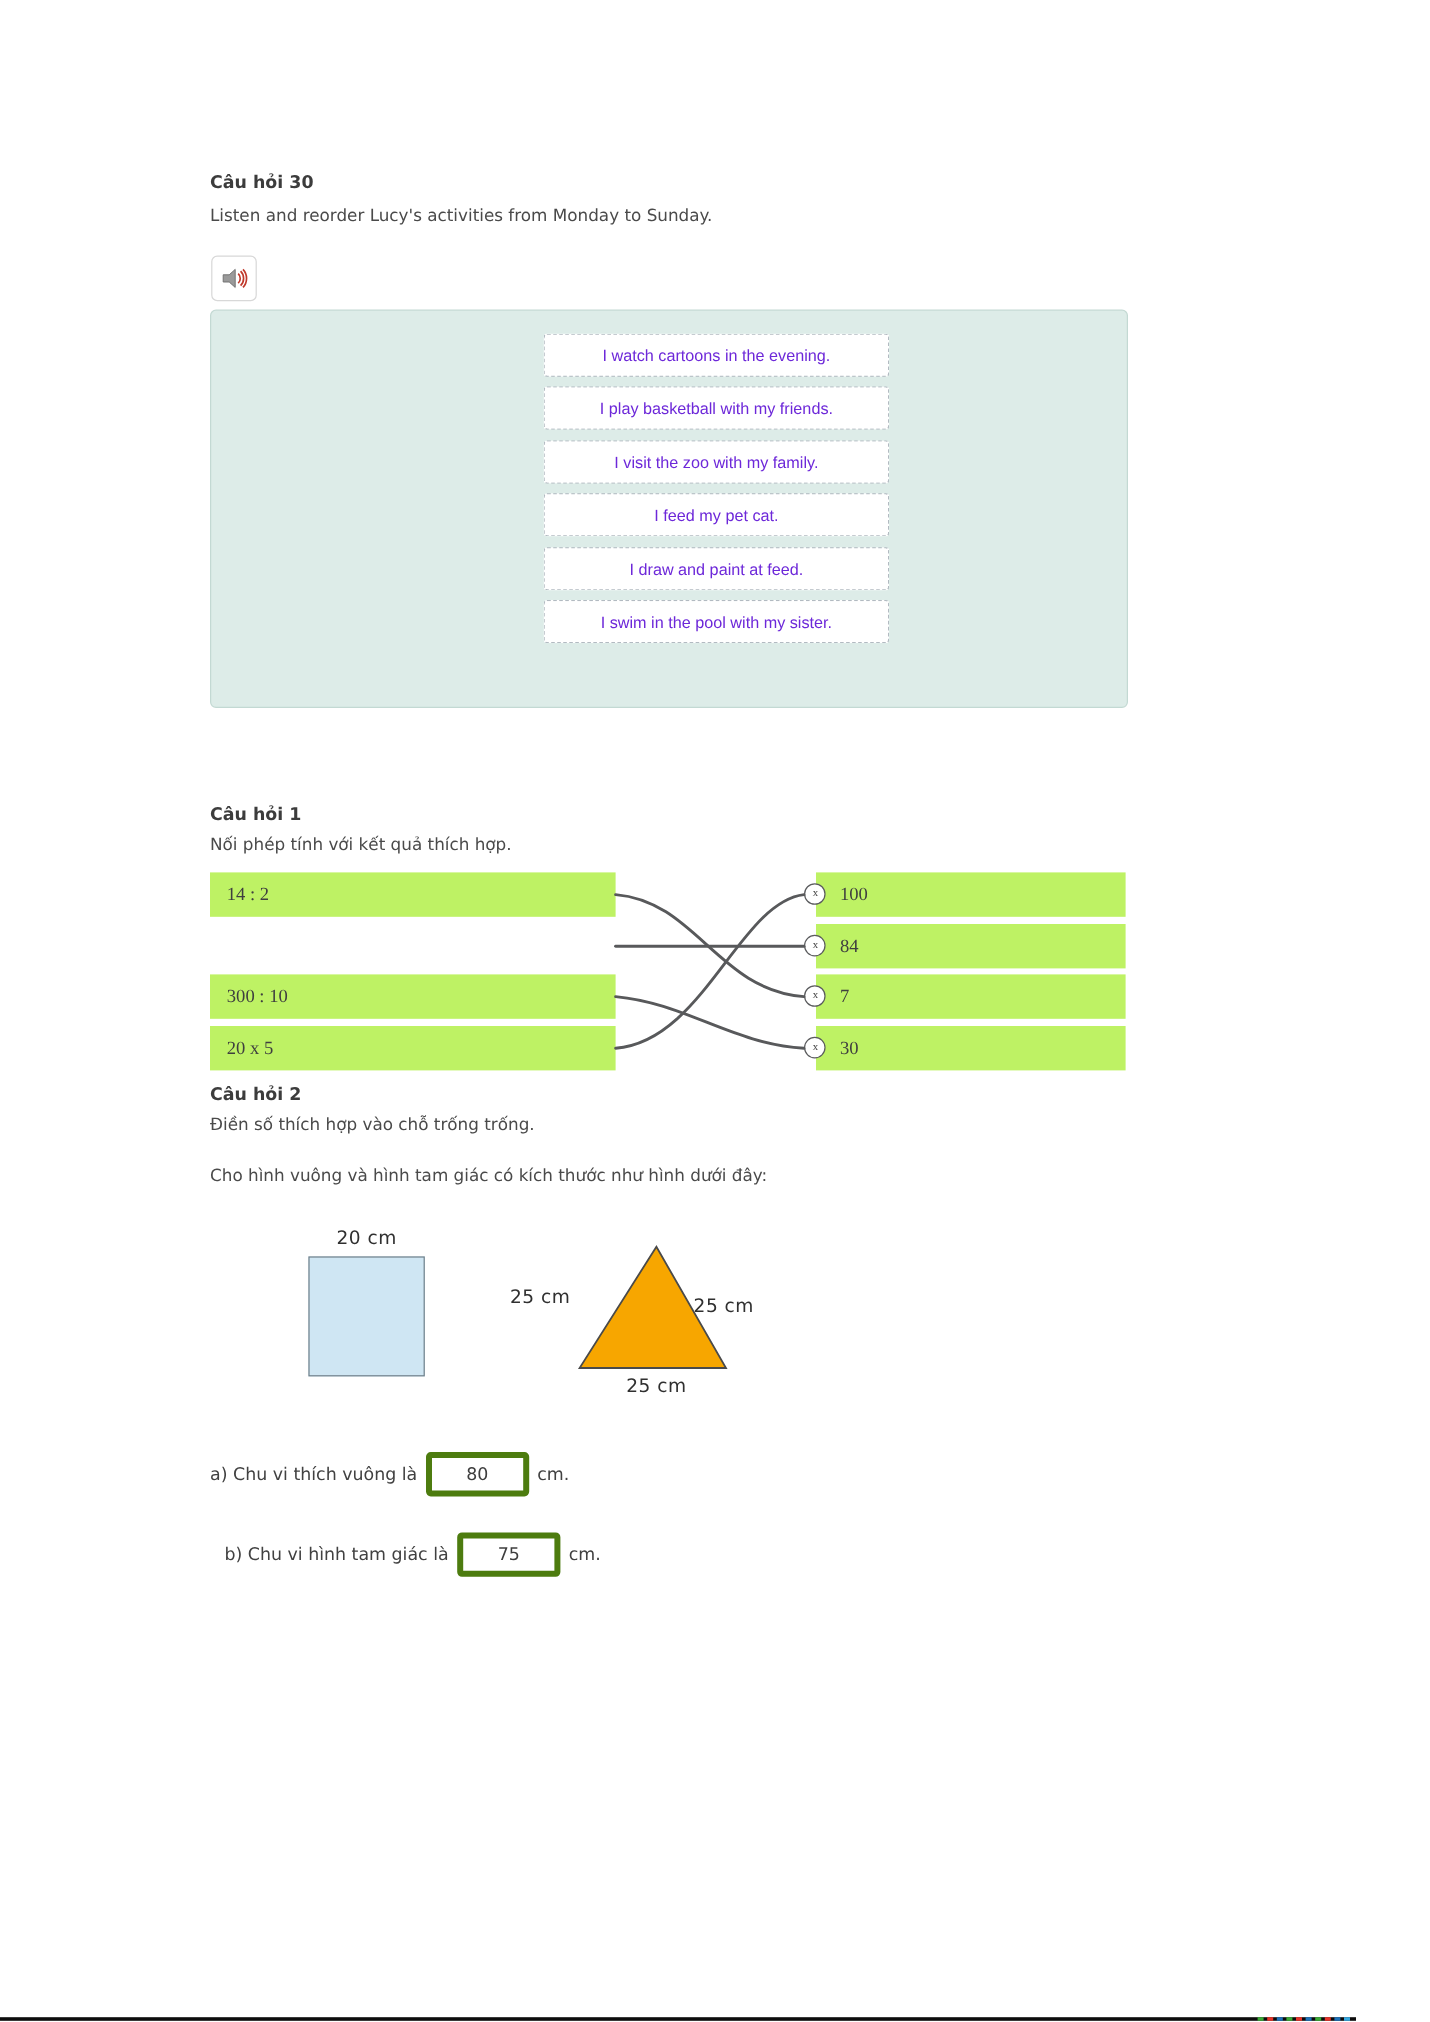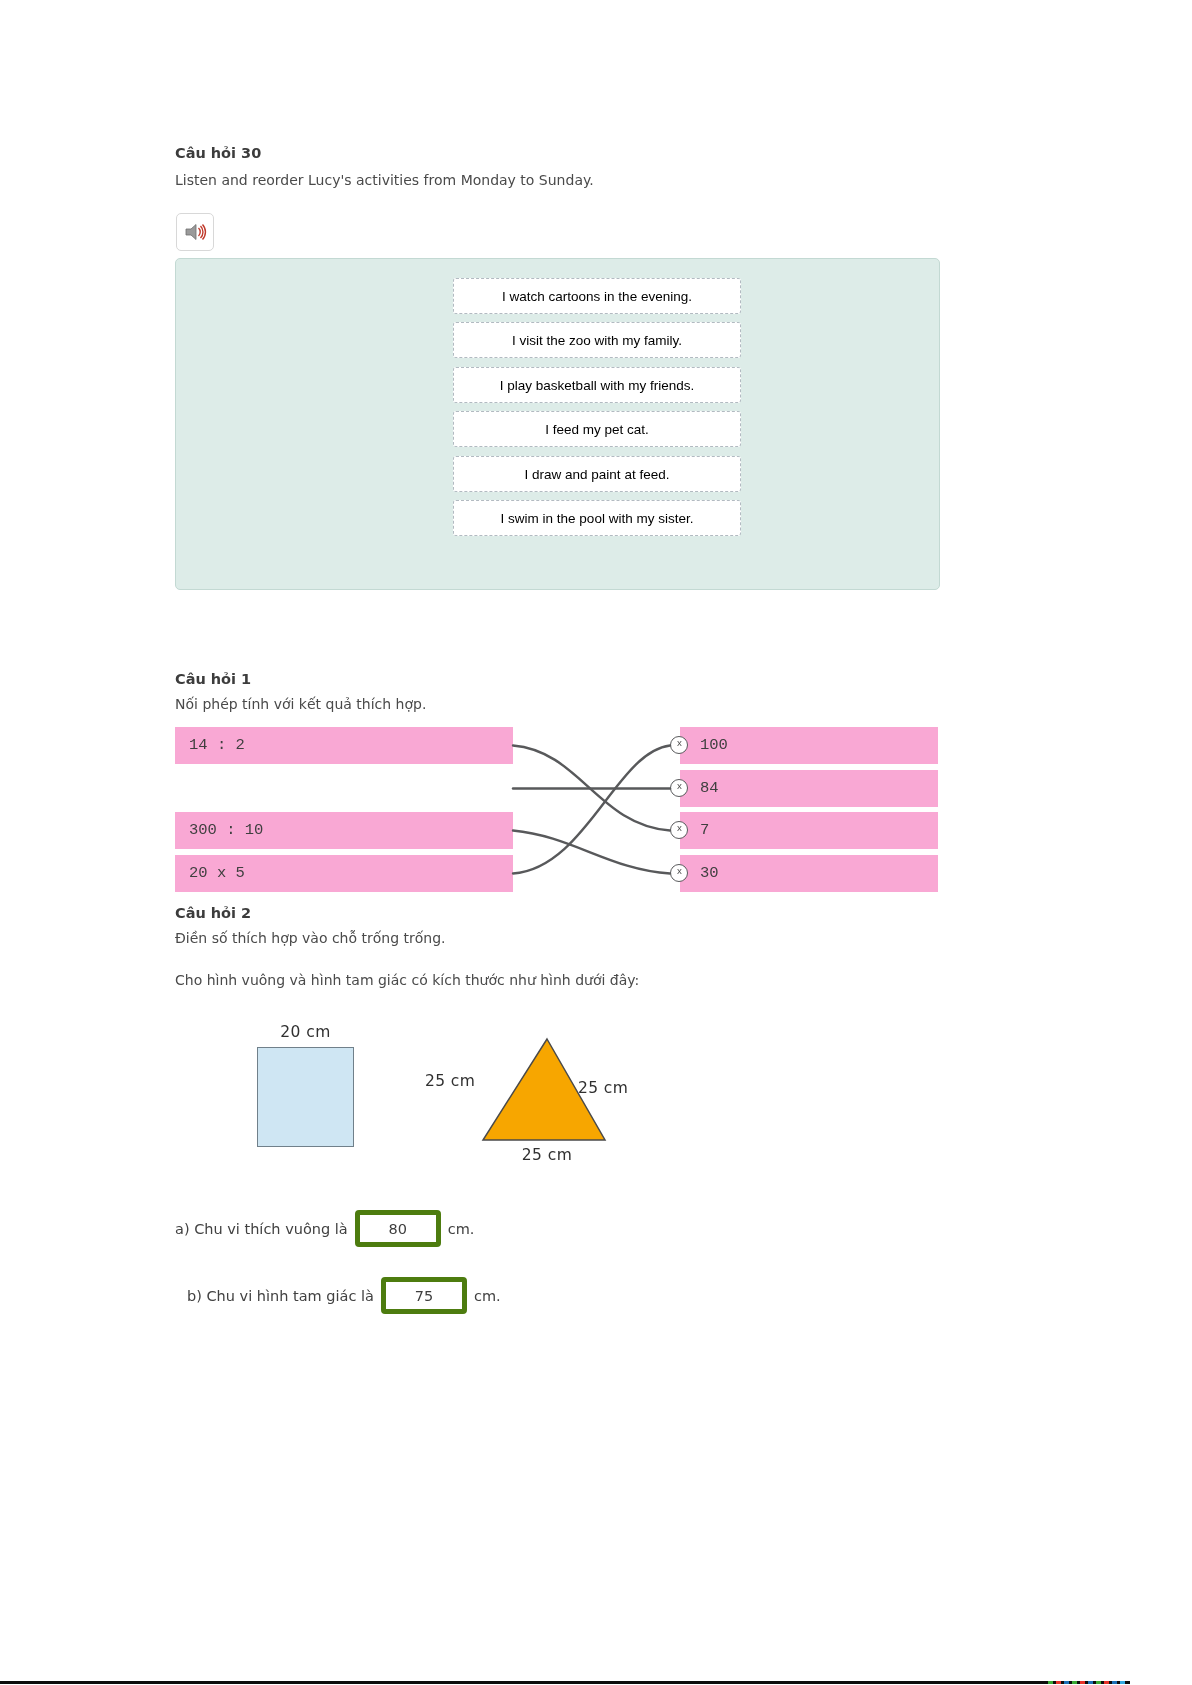--- a/index.html
+++ b/index.html
@@ -17,35 +17,35 @@
     background:#fff;border:1px solid #d8d8d8;border-radius:5px;
     display:flex;align-items:center;justify-content:center;cursor:pointer;padding:0;
   }
   .panel{
     position:absolute;left:175px;top:258px;width:763px;height:330px;
     background:#ddece8;border:1px solid #c3d9d3;border-radius:5px;
   }
   .drag-item{
     position:absolute;left:277px;width:288px;height:36px;
     background:#ffffff;border:1px dashed #b2bac1;border-radius:3px;
-    font-family:"Liberation Sans",sans-serif;font-size:13.5px;color:#000000;
+    font-family:"Liberation Sans",sans-serif;font-size:13.5px;color:#6d28d9;
     line-height:36px;text-align:center;cursor:grab;box-sizing:border-box;
   }
   .drag-item:nth-of-type(1){top:19px;}
   .drag-item:nth-of-type(2){top:63px;}
   .drag-item:nth-of-type(3){top:108px;}
   .drag-item:nth-of-type(4){top:152px;}
   .drag-item:nth-of-type(5){top:197px;}
   .drag-item:nth-of-type(6){top:241px;}
   .drag-item:nth-of-type(7){top:286px;}
 
   
   .match-left,.match-right{
-    position:absolute;height:37px;background:#f9a8d4;box-sizing:border-box;
-    font-family:Liberation Mono, monospace;font-size:15.5px;color:#3f3f3f;
+    position:absolute;height:37px;background:#bef264;box-sizing:border-box;
+    font-family:Liberation Serif, serif;font-size:15.5px;color:#3f3f3f;
     line-height:37px;cursor:pointer;
   }
   .match-left{left:175px;width:338px;padding-left:14px;}
   .match-right{left:680px;width:258px;padding-left:20px;}
   .r1{top:727px;} .r2{top:770px;} .r3{top:812px;} .r4{top:855px;}
   .marker{
     position:absolute;left:-10px;top:9px;width:18px;height:18px;box-sizing:border-box;
     background:#fff;border:1.6px solid #5a5b5d;border-radius:50%;
     font-size:9px;line-height:15px;text-align:center;color:#4a4a4a;padding-left:1px;
   }
@@ -86,22 +86,22 @@
         <polygon points="3,9 8,9 13,4.5 13,19.5 8,15 3,15" fill="#9a9a9a" stroke="#6f6f6f" stroke-width="0.8"></polygon>
         <path d="M15.5 8 A5.5 5.5 0 0 1 15.5 16" fill="none" stroke="#c0392b" stroke-width="1.4"></path>
         <path d="M17.5 6 A8.5 8.5 0 0 1 17.5 18" fill="none" stroke="#c0392b" stroke-width="1.4"></path>
         <path d="M19.5 4.5 A11 11 0 0 1 19.5 19.5" fill="none" stroke="#c0392b" stroke-width="1.4"></path>
       </svg>
     </span>
   </button>
 
   <div class="panel">
     <div class="drag-item">I watch cartoons in the evening.</div>
+    <div class="drag-item">I play basketball with my friends.</div>
     <div class="drag-item">I visit the zoo with my family.</div>
-    <div class="drag-item">I play basketball with my friends.</div>
     <div class="drag-item">I feed my pet cat.</div>
     <div class="drag-item">I draw and paint at feed.</div>
     <div class="drag-item">I swim in the pool with my sister.</div>
   </div>
 
   <div class="abs q-title" style="left:175px;top:671px;">Câu hỏi 1</div>
   <div class="abs q-text" style="left:175px;top:696px;">Nối phép tính với kết quả thích hợp.</div>
 
   <div class="match-left r1">14 : 2</div>
   <div class="match-left r3">300 : 10</div>

